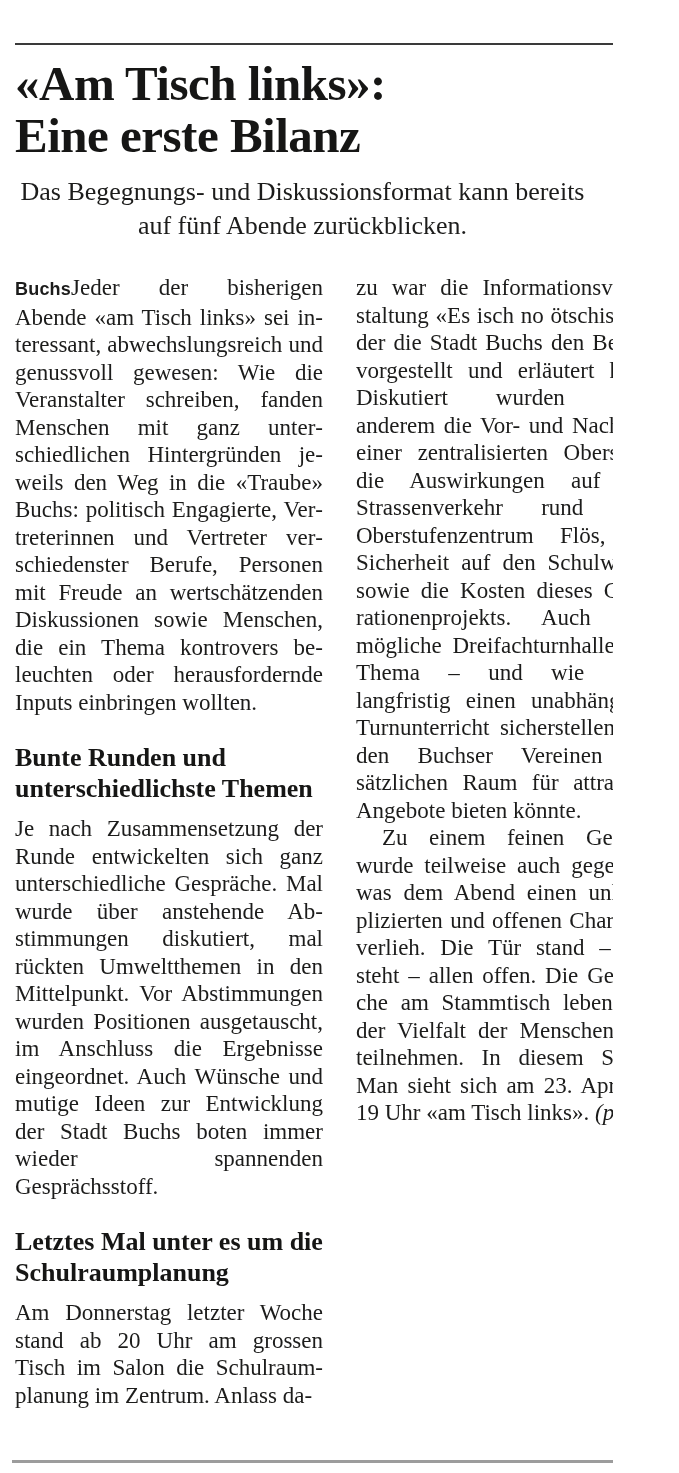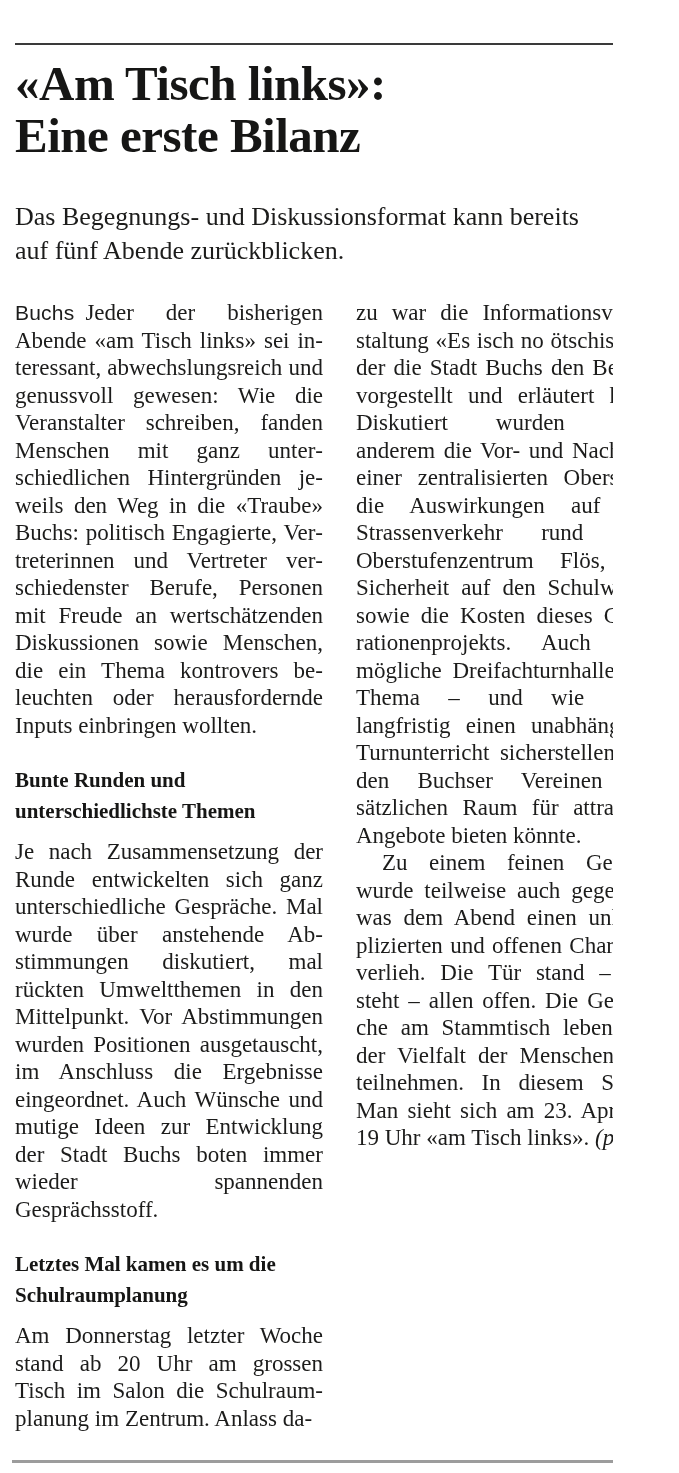--- a/index.html
+++ b/index.html
@@ -47,52 +47,53 @@
     width: 650px;
   }
   .headline {
     font-size: 49px;
     line-height: 52px;
     font-weight: bold;
     letter-spacing: -0.5px;
     color: #161615;
   }
   .subtitle {
-    margin-top: 38px;
+    margin-top: 13px;
     font-size: 26px;
     line-height: 34px;
     max-width: 575px;
     color: #1c1c1b;
+    text-align: center;
   }
   .columns {
     display: flex;
     gap: 33px;
     margin-top: 31px;
   }
   .col-left  { width: 308px; flex: 0 0 auto; }
   .col-right { width: 304px; flex: 0 0 auto; }
   p.body {
     margin: 0;
     font-size: 23px;
     line-height: 27.5px;
     text-align: justify;
     hyphens: manual;
     -webkit-hyphens: manual;
   }
   p.body + p.body { text-indent: 26px; }
   .lead {
     font-family: "Liberation Sans", sans-serif;
-    font-weight: normal;
-    font-size: 21px;
-    margin-right: 11px;
+    font-weight: bold;
+    font-size: 18px;
+    margin-right: 0;
     letter-spacing: 0.2px;
   }
   h3.subhead {
     margin: 26px 0 11px 0;
-    font-size: 21px;
+    font-size: 26px;
     line-height: 31px;
     font-weight: bold;
     color: #161615;
   }
   .sig { }
 </style>
 </head>
 <body>
 
 <div class="page">
@@ -109,21 +110,21 @@
     </div>
 
     <div class="subtitle">Das Begegnungs- und Diskussionsformat kann bereits auf fünf Abende zurückblicken.</div>
 
     <div class="columns">
 
       <div class="col-left">
         <p class="body"><b class="lead">Buchs</b><span>Jeder der bisherigen Abende «am Tisch links» sei in­teressant, abwechslungsreich und genussvoll gewesen: Wie die Veranstalter schreiben, fan­den Menschen mit ganz unter­schiedlichen Hintergründen je­weils den Weg in die «Traube» Buchs: politisch Engagierte, Ver­treterinnen und Vertreter ver­schiedenster Berufe, Personen mit Freude an wertschätzenden Diskussionen sowie Menschen, die ein Thema kontrovers be­leuchten oder herausfordernde Inputs einbringen wollten.</span></p>
         <h3 class="subhead">Bunte Runden und unterschiedlichste Themen</h3>
         <p class="body">Je nach Zusammensetzung der Runde entwickelten sich ganz unterschiedliche Gespräche. Mal wurde über anstehende Ab­stimmungen diskutiert, mal rückten Umweltthemen in den Mittelpunkt. Vor Abstimmun­gen wurden Positionen ausge­tauscht, im Anschluss die Er­gebnisse eingeordnet. Auch Wünsche und mutige Ideen zur Entwicklung der Stadt Buchs boten immer wieder spannen­den Gesprächsstoff.</p>
-        <h3 class="subhead">Letztes Mal kamen es um die Schulraumplanung</h3>
+        <h3 class="subhead">Letztes Mal unter es um die Schulraumplanung</h3>
         <p class="body">Am Donnerstag letzter Woche stand ab 20 Uhr am grossen Tisch im Salon die Schulraum­planung im Zentrum. Anlass da-</p>
       </div>
 
       <div class="col-right">
         <p class="body">zu war die Informationsveran­staltung «Es isch no ötschis», an der die Stadt Buchs den Be­richt vorgestellt und erläutert hatte. Diskutiert wurden unter anderem die Vor- und Nachteile einer zentralisierten Oberstufe, die Auswirkungen auf den Strassenverkehr rund ums Oberstufenzentrum Flös, die Sicherheit auf den Schulwegen sowie die Kosten dieses Gene­rationenprojekts. Auch eine mögliche Dreifachturnhalle war Thema – und wie diese langfristig einen unabhängigen Turnunterricht sicherstellen und den Buchser Vereinen zu­sätzlichen Raum für attraktive Angebote bieten könnte.</p>
         <p class="body"><span>Zu einem feinen Getränk wurde teilweise auch gegessen, was dem Abend einen unkom­plizierten und offenen Charak­ter verlieh. Die Tür stand – und steht – allen offen. Die Gesprä­che am Stammtisch leben von der Vielfalt der Menschen, die teilnehmen. In diesem Sinne: Man sieht sich am 23. April ab 19 Uhr «am Tisch links».</span>
           <i class="sig">(pd)</i></p>
       </div>
 
     </div>

